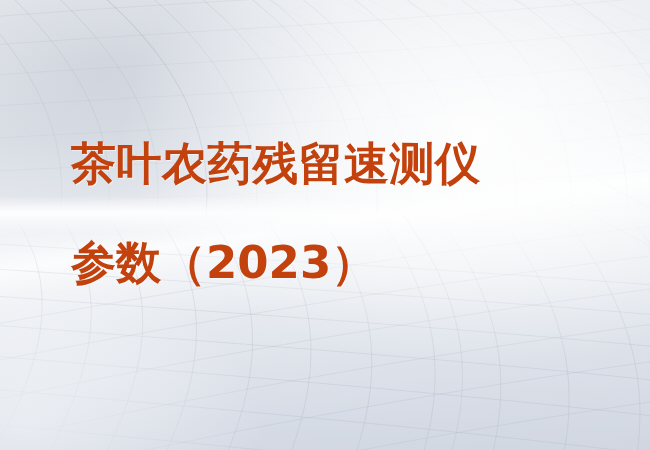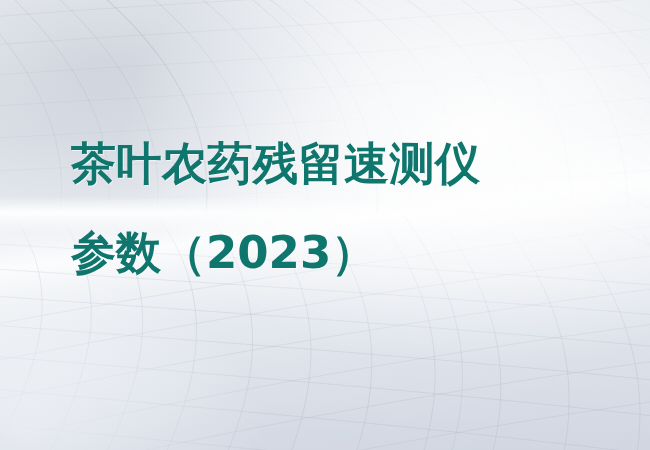--- a/index.html
+++ b/index.html
@@ -101,31 +101,31 @@
 
   
   .title-block {
     position: absolute;
     left: 71px;
     top: 132px;
     width: 520px;
   }
 
   .title-line {
-    color: #0f766e;
+    color: #c2410c;
     font-weight: 700;
     font-size: 45px;
     line-height: 63px;
     letter-spacing: 0.5px;
     white-space: nowrap;
     text-shadow: 1px 1px 0 rgba(255,255,255,0.55);
   }
 
   .title-line-2 {
-    margin-top: 26px;
+    margin-top: 36px;
     letter-spacing: 0px;
   }
 </style>
 </head>
 <body>
 
 <div class="stage">
 
   <div class="bg-layer bg-base"></div>
 

